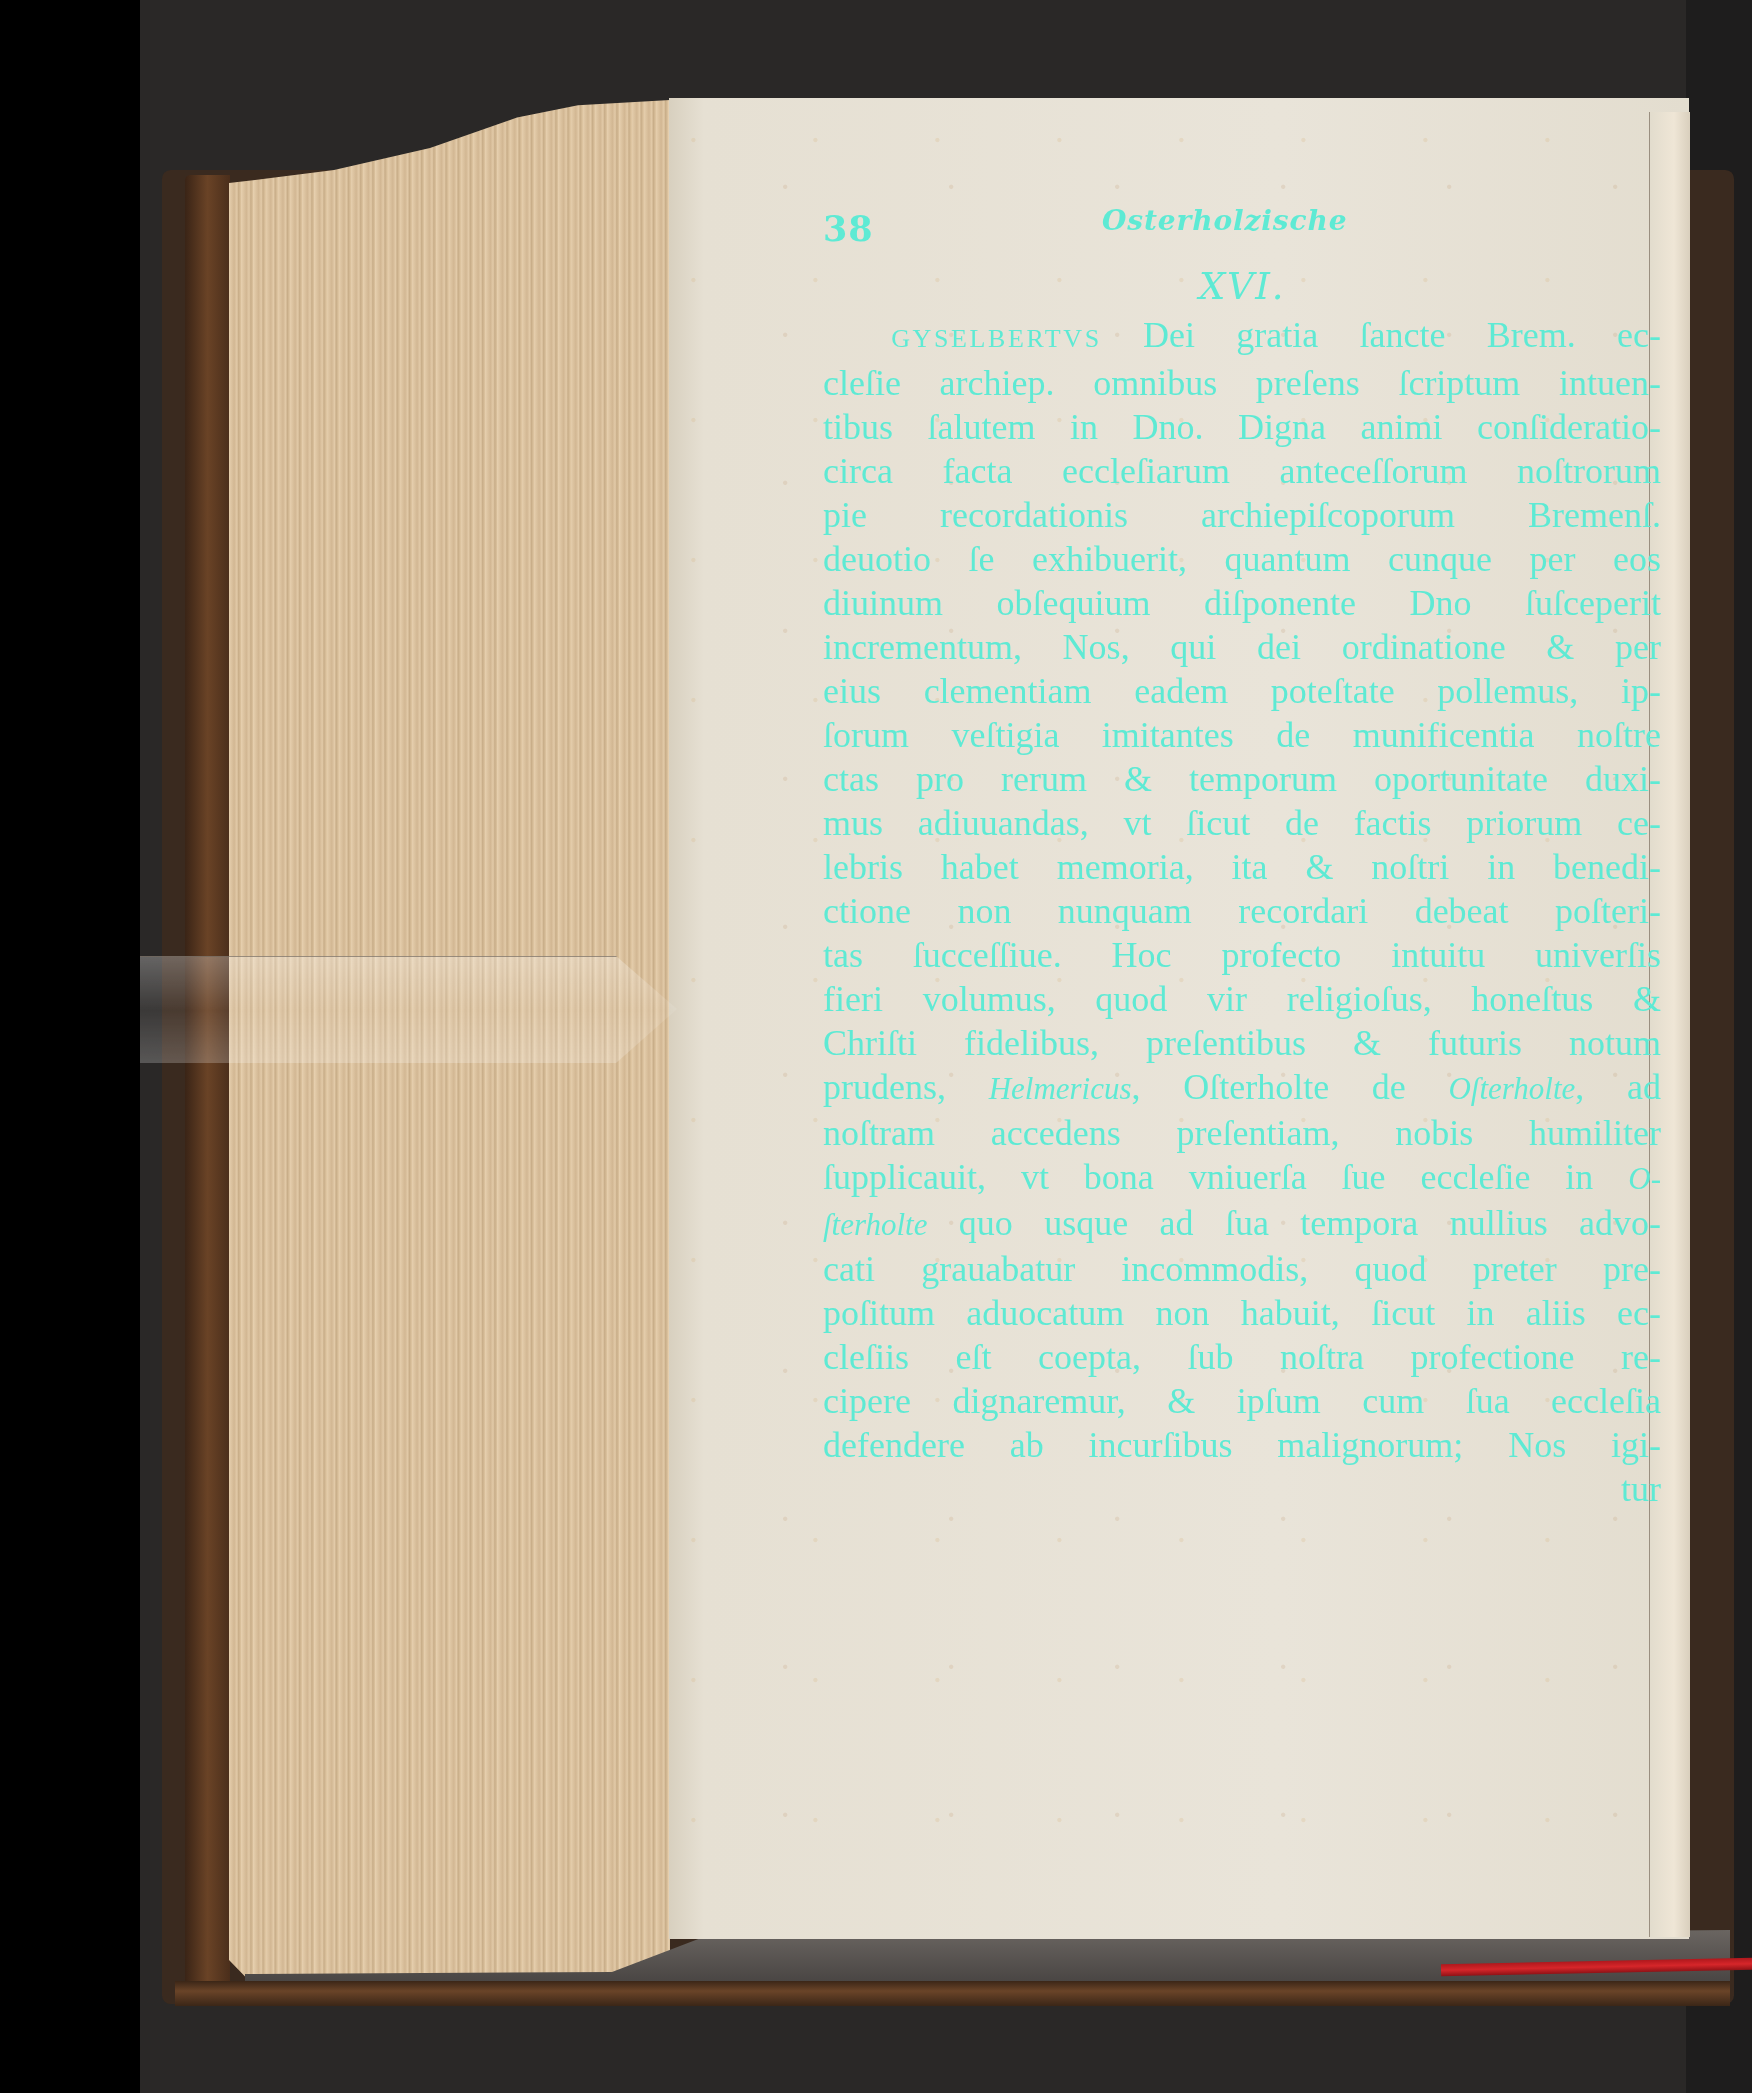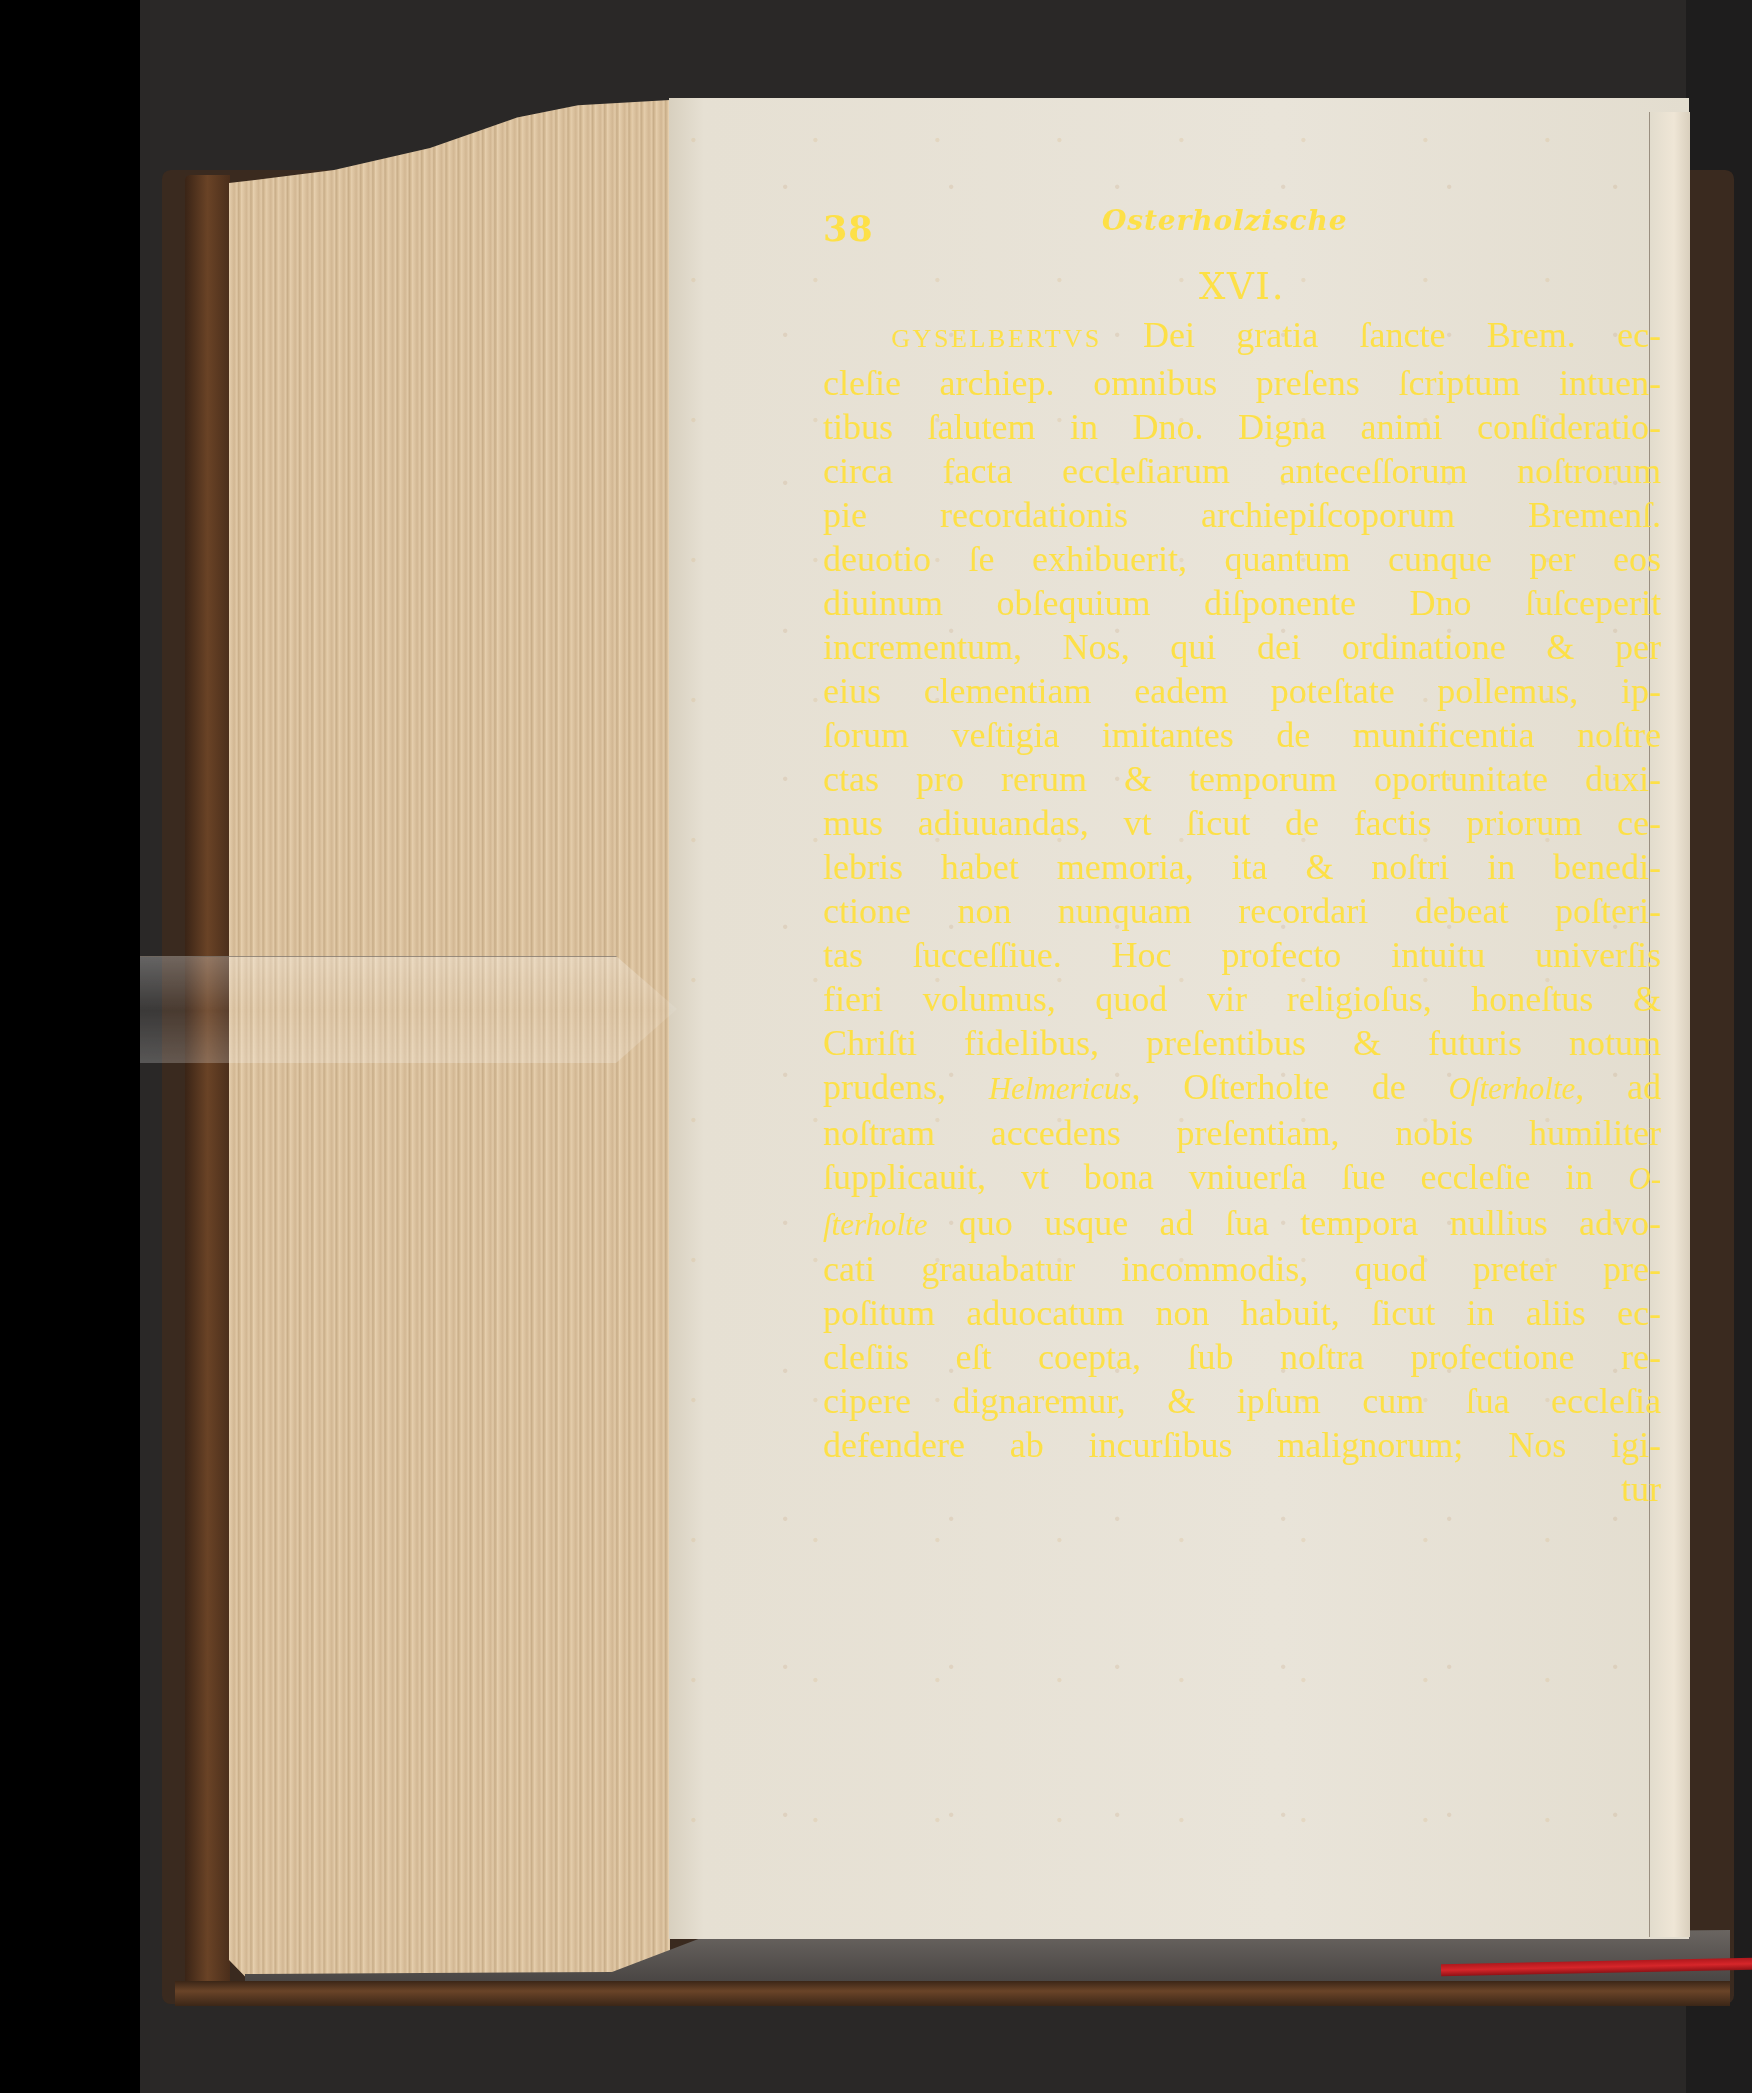--- a/index.html
+++ b/index.html
@@ -69,37 +69,38 @@
     position: absolute; left: 140px; top: 956px; width: 537px; height: 107px;
     background: linear-gradient(rgba(255,255,255,0.28), rgba(255,255,255,0.08) 50%, rgba(255,255,255,0.22));
     border-top: 1.7px solid rgba(120,110,100,0.7);
     border-bottom: 2.6px solid rgba(100,95,90,0.8);
     clip-path: polygon(0 0, 476px 0, 537px 53px, 476px 107px, 0 107px);
   }
 
   
   .text-block {
     position: absolute; left: 823px; top: 199px; width: 838px;
-    color: #fde047;
+    color: #5eead4;
   }
   .running-head {
     position: relative; height: 61px;
   }
   .page-number {
     position: absolute; left: 0; top: 8.7px;
     font-size: 35px; font-weight: bold; letter-spacing: 0.9px;
   }
   .head-title {
     position: absolute; left: 279px; top: 5.2px;
     font-family: "DejaVu Serif", serif; font-size: 28px; font-weight: bold;
     font-style: italic; letter-spacing: 0.9px;
   }
   .section-numeral {
     text-align: center; font-size: 37px; margin: 5.2px 0 5.2px 0;
     letter-spacing: 1.7px;
+    font-style: italic;
   }
   .line {
     font-family: "Liberation Serif", serif;
     font-size: 36px; line-height: 44px; white-space: nowrap;
     text-align: justify; text-align-last: justify;
   }
   .line.first { text-indent: 5.2px; }
   .line.last-right { text-align-last: right; }
   .smallcaps { font-size: 26px; letter-spacing: 2.6px; margin-top: 10px; }
   .ital { font-style: italic; font-size: 31px; }

